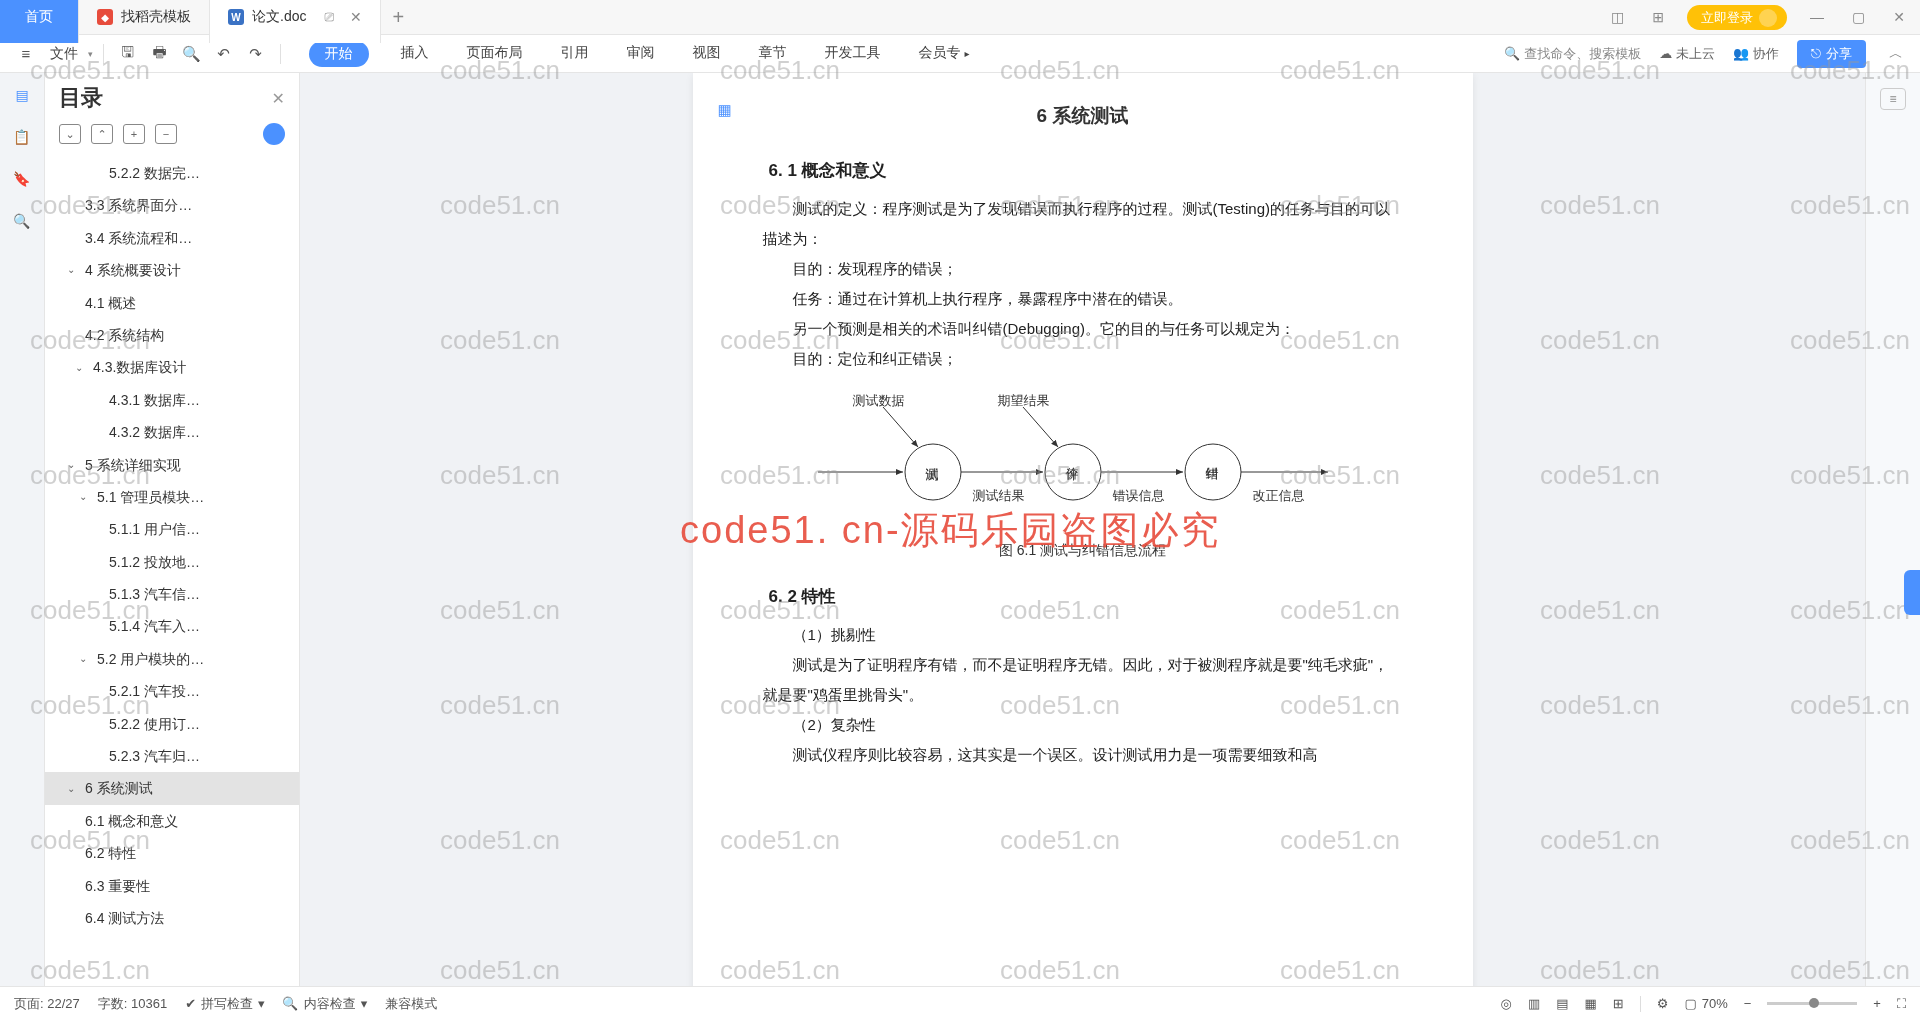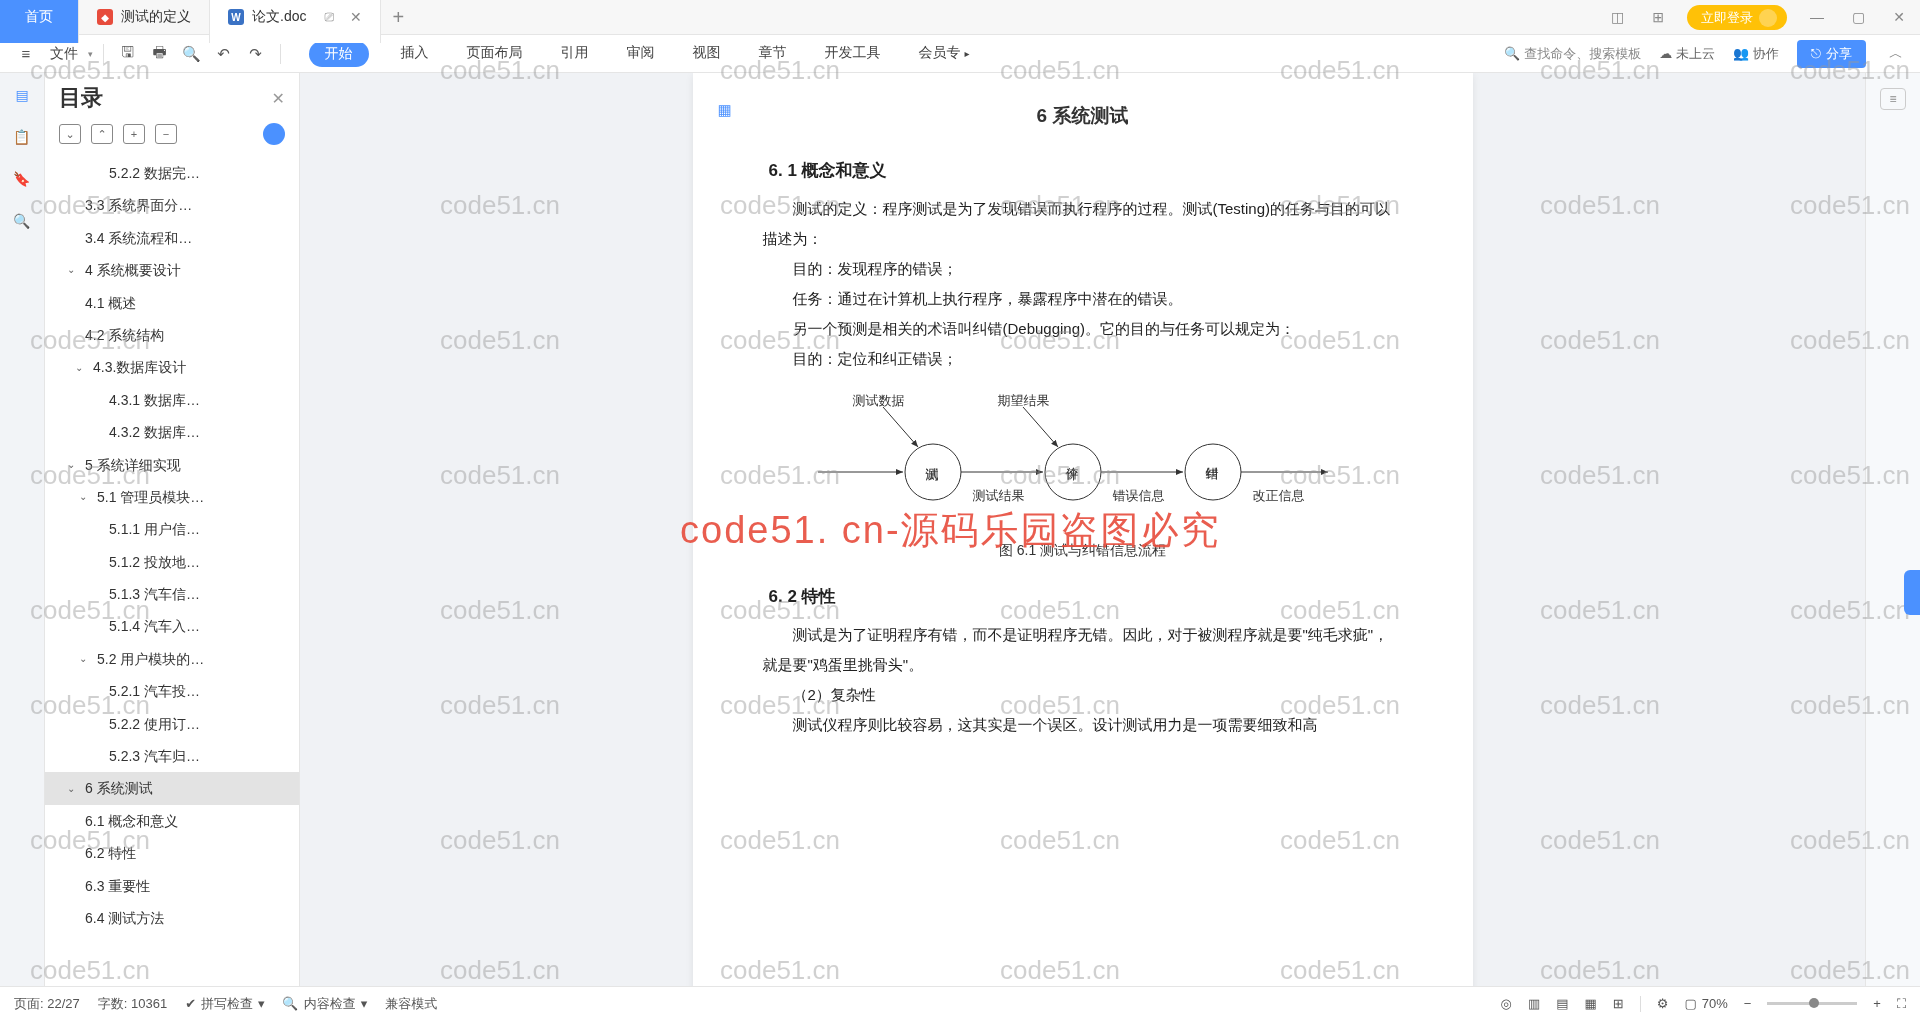--- a/index.html
+++ b/index.html
@@ -69,21 +69,21 @@
 </style>
 </head>
 <body>
 
 <div class="titlebar">
   <div class="tab home">
       <span>首页</span>
     </div>
   <div class="tab">
     <span class="tab-icon red">◆</span>
-    <span>测试的定义</span>
+    <span>找稻壳模板</span>
   </div>
   <div class="tab active">
     <span class="tab-icon blue">W</span>
     <span>论文.doc</span>
     <span class="cast-icon">⎚</span>
     <span class="close">✕</span>
   </div>
   <div class="newtab">+</div>
   <div class="titlebar-right">
     <span class="winctrl">◫</span>
@@ -267,20 +267,21 @@
         <span class="dia-lbl" style="left:160px;top:65px;writing-mode:vertical-rl;">测试</span>
         <span class="dia-lbl" style="left:300px;top:65px;writing-mode:vertical-rl;">评价</span>
         <span class="dia-lbl" style="left:440px;top:65px;writing-mode:vertical-rl;">纠错</span>
         <span class="dia-lbl" style="left:210px;top:95px;">测试结果</span>
         <span class="dia-lbl" style="left:350px;top:95px;">错误信息</span>
         <span class="dia-lbl" style="left:490px;top:95px;">改正信息</span>
       </div>
       <div class="caption">图 6.1 测试与纠错信息流程</div>
 
       <div class="h2">6. 2 特性</div>
+      <div class="para-noindent">（1）挑剔性</div>
       <div class="para">测试是为了证明程序有错，而不是证明程序无错。因此，对于被测程序就是要"纯毛求疵"，就是要"鸡蛋里挑骨头"。</div>
       <div class="para-noindent">（2）复杂性</div>
       <div class="para">测试仪程序则比较容易，这其实是一个误区。设计测试用力是一项需要细致和高</div>
     </div>
   </div>
 
   <div class="rightpanel">
     <div class="rp-btn">≡</div>
   </div>
 </div>

